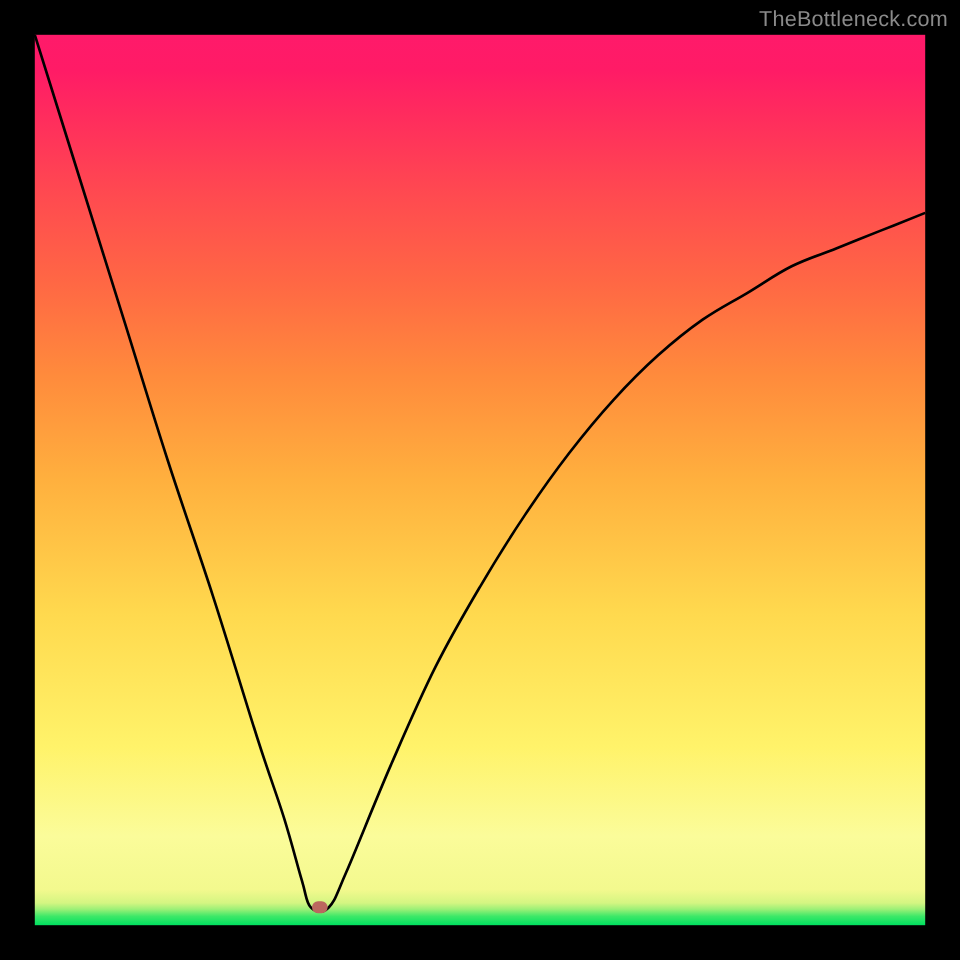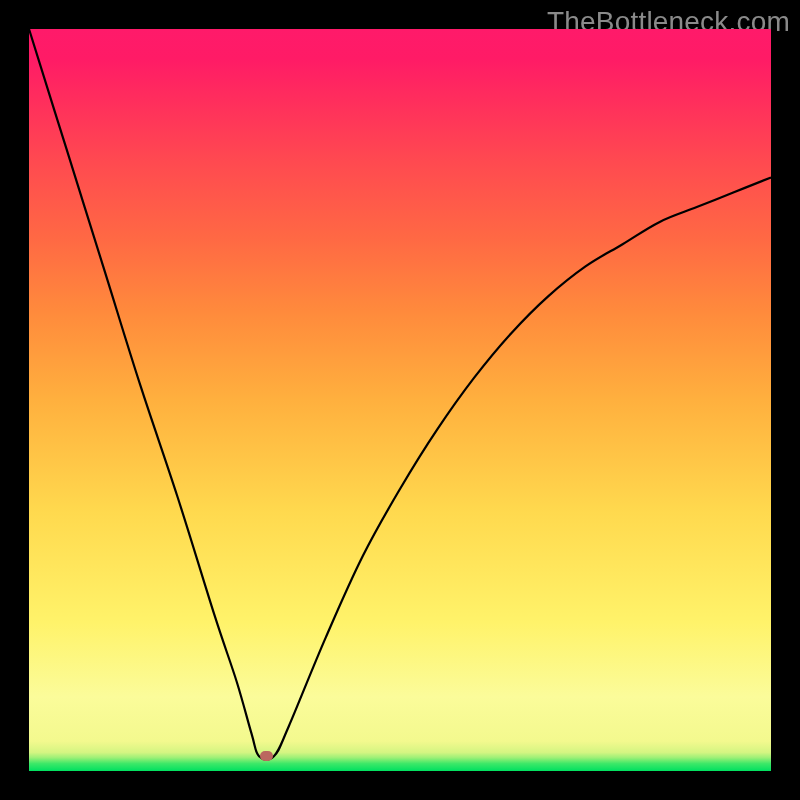--- a/index.html
+++ b/index.html
@@ -40,21 +40,21 @@
       #ff2f5c 90%,
       #ff1b66 96%,
       #ff1a6a 100%
     );
   }
   .watermark {
     position: absolute;
     top: 6px;
     right: 10px;
     color: #8a8a8a;
-    font-size: 28px;
+    font-size: 18px;
     font-weight: 500;
     letter-spacing: 0.2px;
     user-select: none;
   }
   svg.curve {
     position: absolute;
     left: 0;
     top: 0;
     width: 742px;
     height: 742px;

